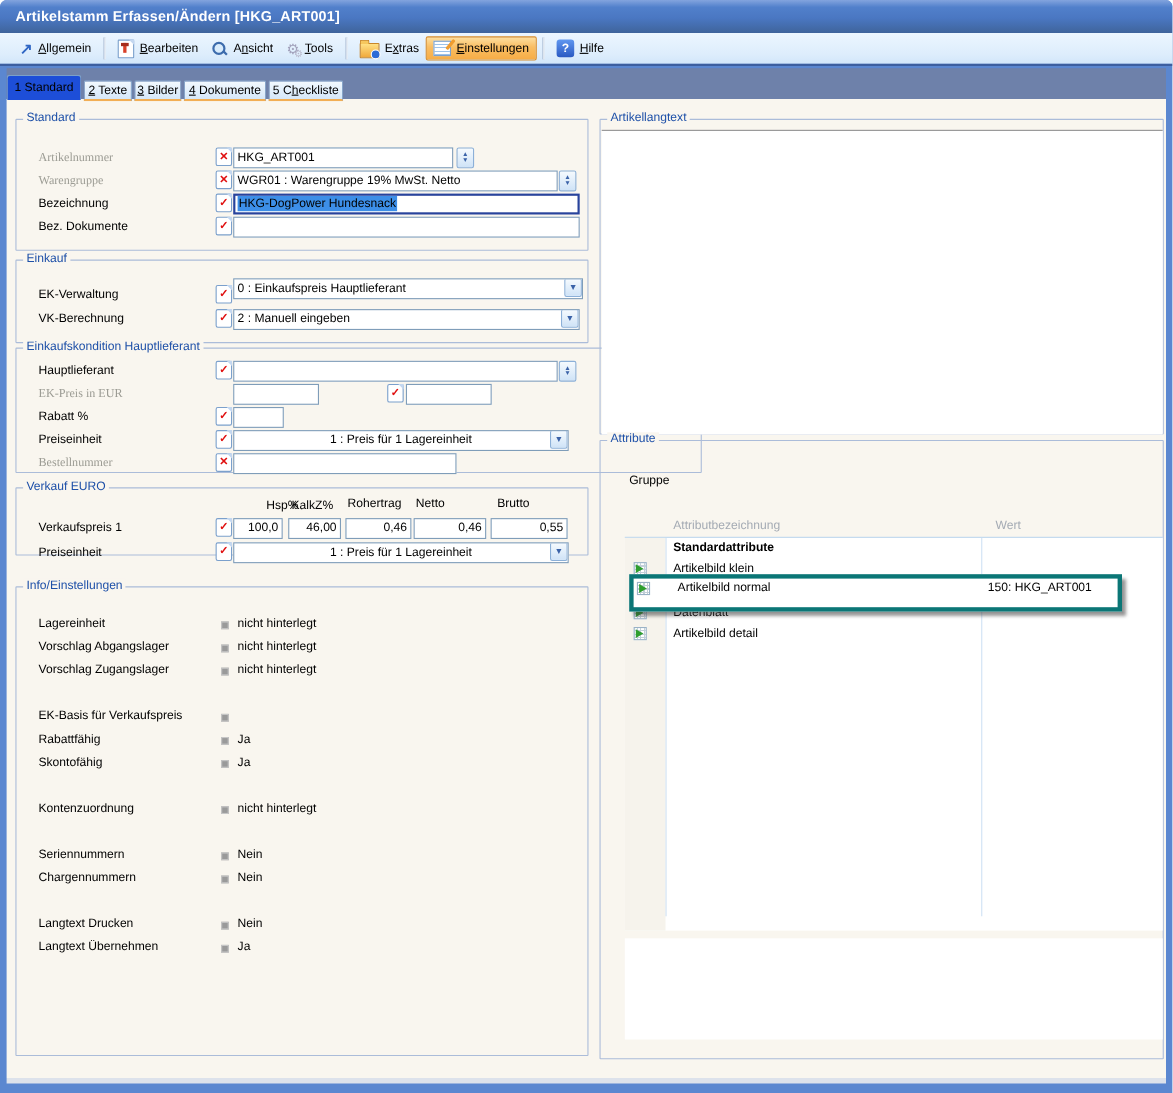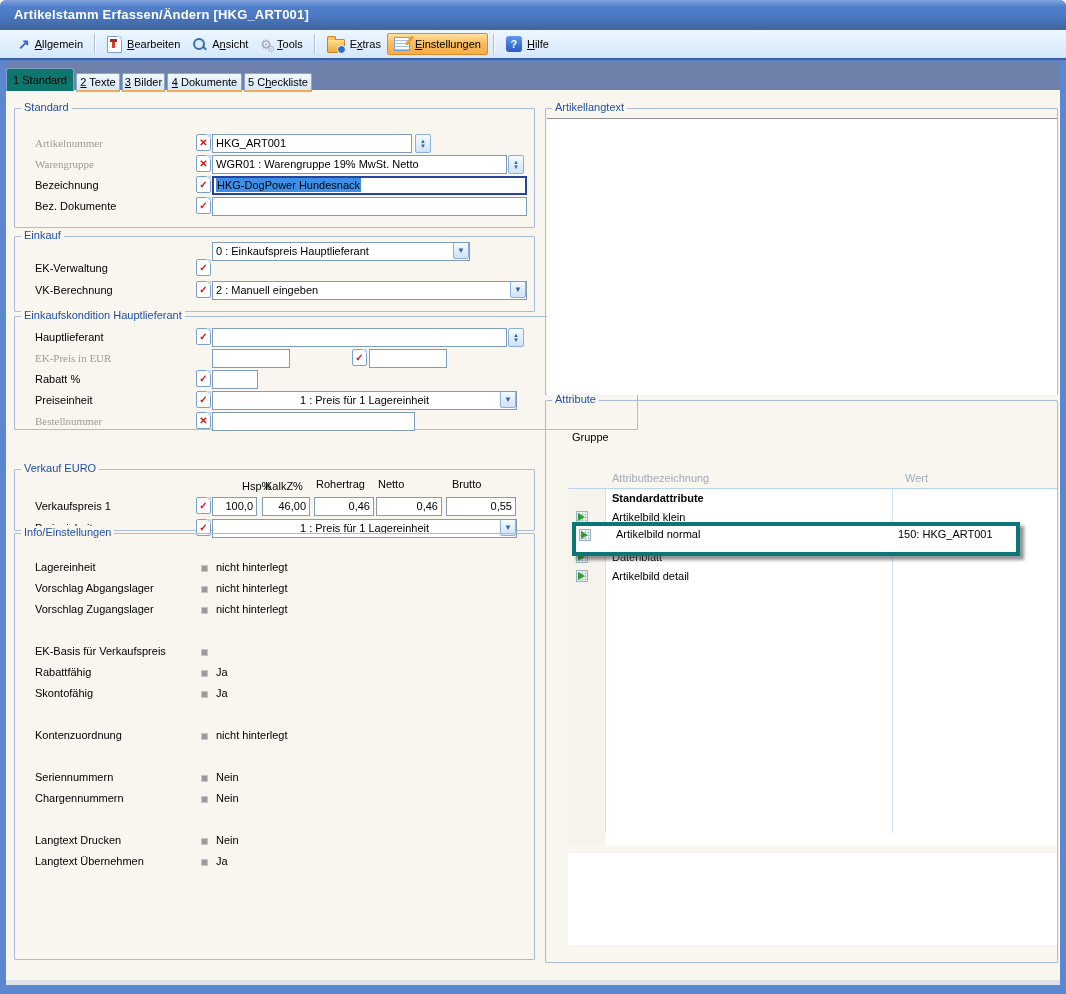--- a/index.html
+++ b/index.html
@@ -38,21 +38,21 @@
   .ic-folder::before{content:"";position:absolute;left:-1px;top:-4px;width:7px;height:3px;background:#f6c75e;border:1px solid #c8862a;border-bottom:none;border-radius:2px 2px 0 0;}
   .ic-folder::after{content:"";position:absolute;right:-2px;bottom:-2px;width:7px;height:7px;border-radius:50%;background:#2e6bd6;border:1px solid #fff;}
   .ic-form{width:14px;height:12px;background:#fff;border:1px solid #7ba0cc;
     background-image:repeating-linear-gradient(180deg,#fff 0 2px,#9ec2e8 2px 3px);}
   .ic-form::after{content:"";position:absolute;right:-2px;top:-3px;width:3px;height:11px;background:#f09c2e;transform:rotate(40deg);border-radius:1px;}
   .ic-help{width:16px;height:16px;border-radius:3px;background:linear-gradient(180deg,#5f97f0,#2a59c2);color:#fff;font-weight:bold;font-size:11px;text-align:center;line-height:16px;}
 
   
   .tabstrip{position:absolute;left:6px;top:62px;width:1054px;height:28px;background:#6e81aa;}
   .tab{position:absolute;box-sizing:border-box;text-align:center;cursor:default;}
-  .tab.active{background:#0f766e;border:1px solid #7ca0c8;border-bottom:none;border-radius:3px 3px 0 0;line-height:22px;z-index:3;}
+  .tab.active{background:#1d4ed8;border:1px solid #7ca0c8;border-bottom:none;border-radius:3px 3px 0 0;line-height:22px;z-index:3;}
   .tab.inactive{background:linear-gradient(180deg,#f2f9fe 0%,#d5e7f9 100%);border:1px solid #8aa9cd;border-bottom:2px solid #f2ae54;border-radius:2px 2px 0 0;line-height:16px;z-index:2;}
 
   
   .content{position:absolute;left:6px;top:90px;width:1054px;height:890px;background:#f9f6ef;}
   .bottomstrip{position:absolute;left:6px;top:980px;width:1054px;height:5px;background:#dde2eb;}
 
   
   .fs{position:absolute;border:1px solid #abbcd9;border-radius:1px;box-sizing:border-box;}
   .fs>.legend{position:absolute;top:-8px;left:6px;padding:0 3px;background:#f9f6ef;color:#1e50a8;}
 
@@ -176,21 +176,21 @@
 
     <span class="lbl" style="left:20px;top:91px;">Bez. Dokumente</span>
     <span class="ficon" style="left:181px;top:88px;"><span>✓</span></span>
     <div class="fld" style="left:197px;top:88px;width:315px;"></div>
   </div>
 
   <div class="fs" style="left:14px;top:236px;width:521px;height:76px;">
     <span class="legend">Einkauf</span>
     <span class="lbl" style="left:20px;top:25px;">EK-Verwaltung</span>
     <span class="ficon" style="left:181px;top:22px;"><span>✓</span></span>
-    <div class="fld" style="left:197px;top:5px;width:258px;"><span>0 : Einkaufspreis Hauptlieferant</span>
+    <div class="fld" style="left:197px;top:16px;width:318px;"><span>0 : Einkaufspreis Hauptlieferant</span>
       <div class="sbtn inbtn drop">
           <span class="a">▼</span>
         </div>
     </div>
     <span class="lbl" style="left:20px;top:47px;">VK-Berechnung</span>
     <span class="ficon" style="left:181px;top:44px;"><span>✓</span></span>
     <div class="fld" style="left:197px;top:44px;width:315px;"><span>2 : Manuell eingeben</span>
       <div class="sbtn inbtn drop">
           <span class="a">▼</span>
         </div>
@@ -223,21 +223,21 @@
       <div class="sbtn inbtn drop">
           <span class="a">▼</span>
         </div>
     </div>
 
     <span class="lbl dis" style="left:20px;top:98px;">Bestellnummer</span>
     <span class="ficon" style="left:181px;top:95px;"><span>✕</span></span>
     <div class="fld" style="left:197px;top:95px;width:203px;"></div>
   </div>
 
-  <div class="fs" style="left:14px;top:469px;width:521px;height:62px;">
+  <div class="fs" style="left:14px;top:443px;width:521px;height:62px;">
     <span class="legend">Verkauf EURO</span>
     <span class="vh" style="left:203px;top:10px;margin-left:24px;">Hsp%</span>
     <span class="vh" style="left:250px;top:10px;">KalkZ%</span>
     <span class="vh" style="left:301px;top:8px;">Rohertrag</span>
     <span class="vh" style="left:363px;top:8px;">Netto</span>
     <span class="vh" style="left:437px;top:8px;">Brutto</span>
 
     <span class="lbl" style="left:20px;top:30px;">Verkaufspreis 1</span>
     <span class="ficon" style="left:181px;top:27px;"><span>✓</span></span>
     <div class="fld num" style="left:197px;top:27px;width:45px;">100,0</div>

